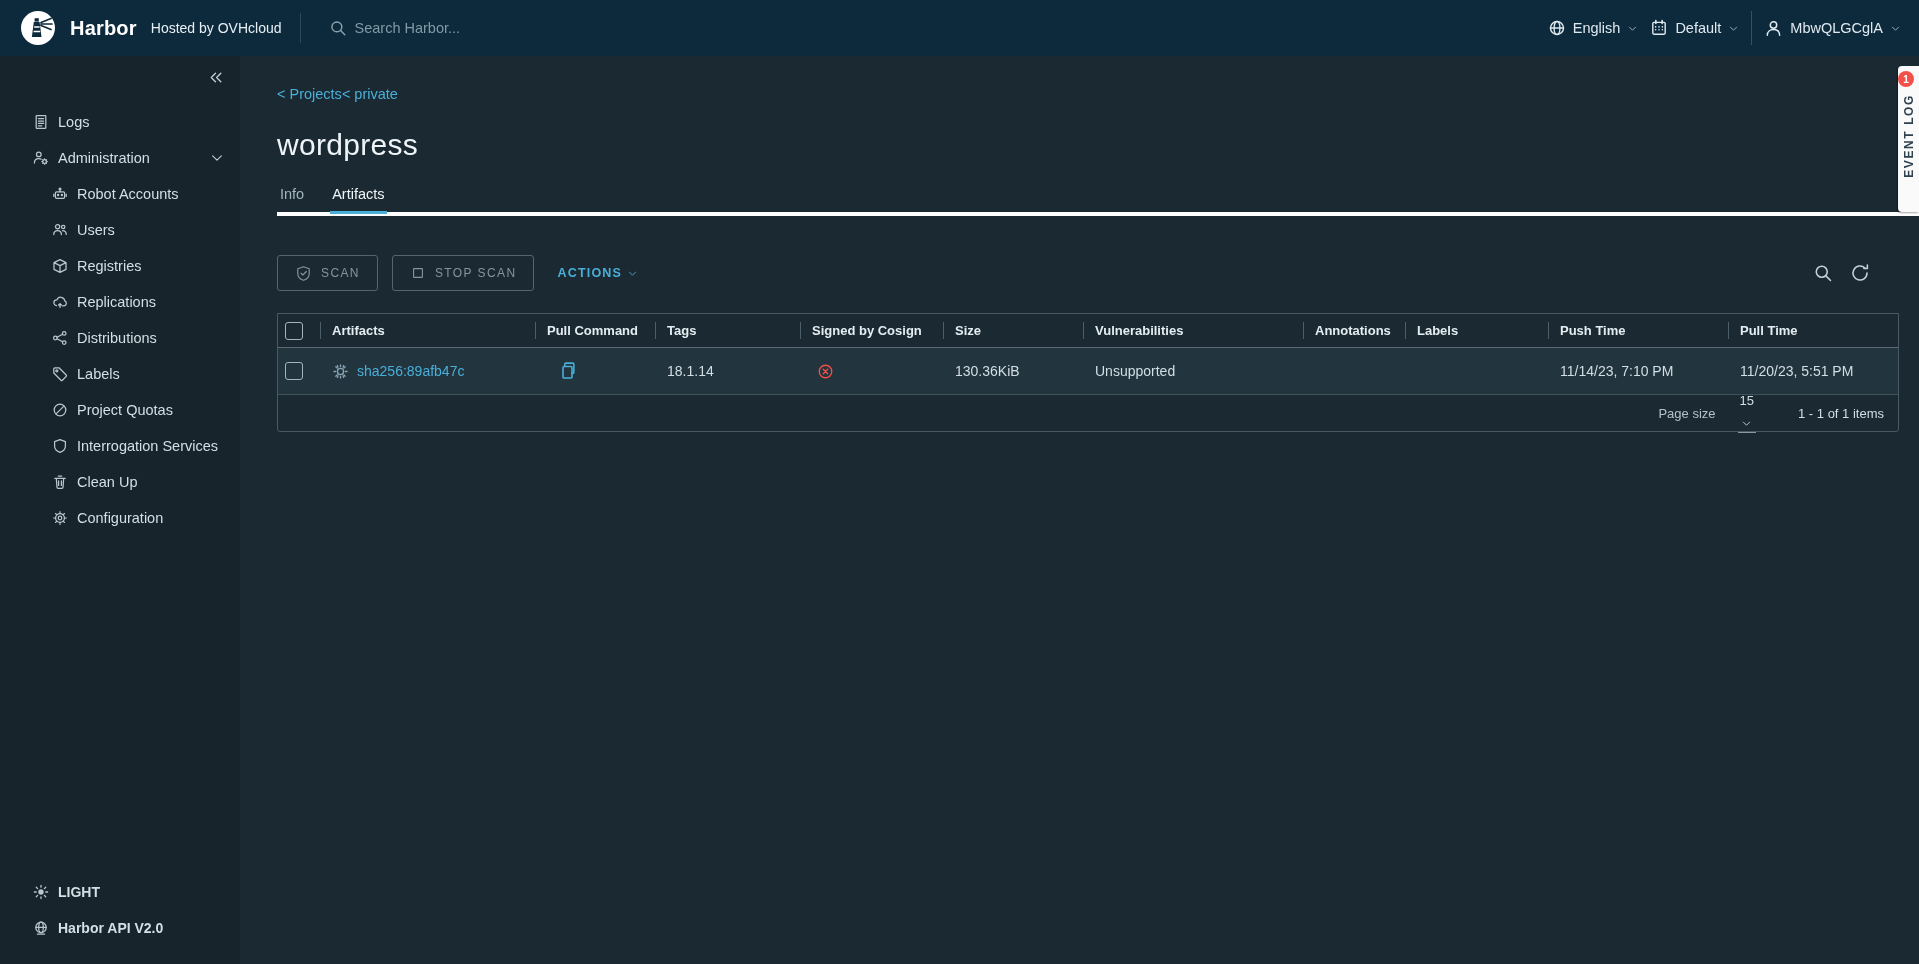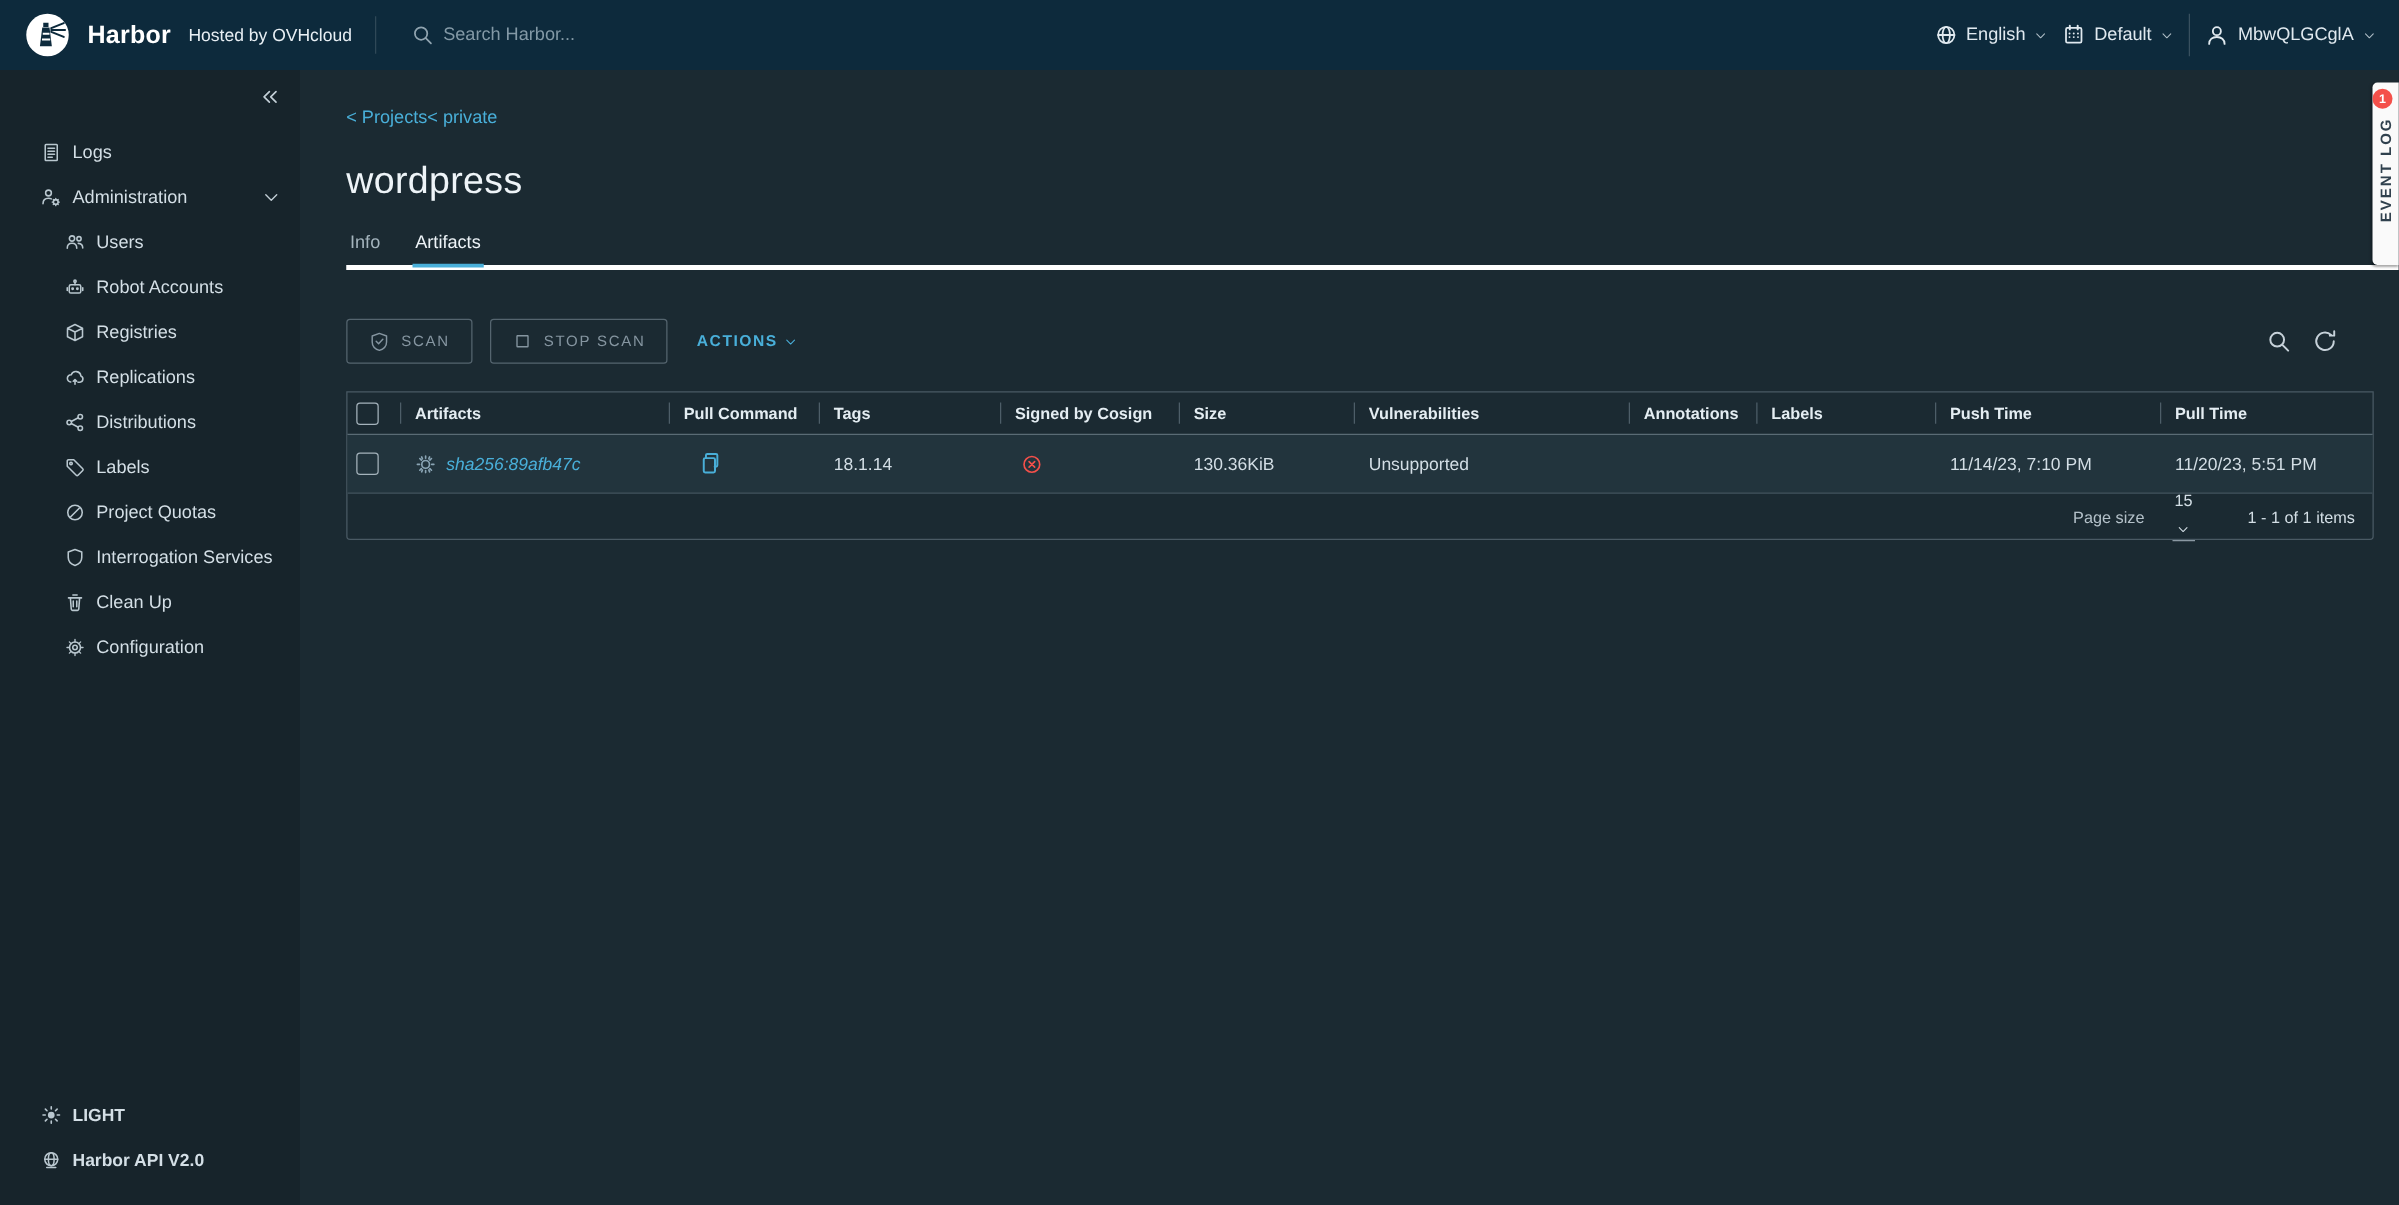--- a/index.html
+++ b/index.html
@@ -57,21 +57,21 @@
 
   
   .datagrid{margin-top:22px;width:1622px;border:1px solid #4a5a64;border-radius:0 0 3px 3px;font-size:14px;}
   .dg-row{display:grid;grid-template-columns:42px 215px 120px 145px 143px 140px 220px 102px 143px 180px 170px;align-items:center;}
   .dg-head{height:34px;border-bottom:1px solid #5a6b75;font-size:13px;font-weight:600;color:#e4edf2;}
   .dg-head .dg-cell{position:relative;height:100%;display:flex;align-items:center;padding-left:12px;}
   .dg-head .dg-cell + .dg-cell::before{content:"";position:absolute;left:0;top:8px;bottom:8px;width:1px;background:#4d5e68;}
   .dg-body{height:47px;background:#22343d;border-bottom:1px solid #42525c;color:#d3dee5;}
   .dg-body .dg-cell{padding-left:12px;display:flex;align-items:center;gap:8px;}
   .checkbox{width:18px;height:18px;border:1px solid #a5b3bc;border-radius:3px;display:inline-block;margin-left:7px;cursor:pointer;background:transparent;}
-  .artifact-link{color:#49afd9;text-decoration:none;cursor:pointer;font-style:italic;}
+  .artifact-link{color:#49afd9;text-decoration:none;cursor:pointer;}
   .dg-footer{height:36px;display:flex;align-items:center;justify-content:flex-end;gap:0;font-size:13px;color:#b4c1c9;padding-right:14px;}
   .ps-label{margin-right:22px;}
   .ps-select{display:inline-flex;align-items:center;gap:10px;color:#d3dee5;border-bottom:1px solid #8a98a2;padding:0 2px 3px;cursor:pointer;flex-direction:column;}
   .range{margin-left:42px;color:#d3dee5;}
 
   
   .event-log{position:fixed;top:66px;right:0;width:21px;height:146px;background:#fafafa;border-radius:4px 0 0 4px;
     box-shadow:-1px 1px 2px rgba(0,0,0,.35);display:flex;flex-direction:column;align-items:center;cursor:pointer;z-index:9;}
   .event-badge{position:absolute;top:5px;left:0px;width:16px;height:16px;border-radius:50%;background:#f4504a;color:#fff;
     font-size:10px;font-weight:700;display:flex;align-items:center;justify-content:center;}
@@ -184,40 +184,40 @@
         <span class="nav-caret">
           <svg class="ic" width="14" height="14" viewBox="0 0 16 16">
               <path d="M3 5.5 L8 10.5 L13 5.5"></path>
             </svg>
         </span>
       </div>
 
       <div class="nav-item sub">
         <span class="nav-icon">
           <svg class="ic" width="16" height="16" viewBox="0 0 16 16">
-              <circle cx="5.6" cy="4.8" r="2.1"></circle>
-              <path d="M1.8 12.6 c0-2.7 1.7-4 3.8-4 s3.8 1.3 3.8 4"></path>
-              <circle cx="11.2" cy="5" r="1.7"></circle>
-              <path d="M10.6 8.7 c2.2 .1 3.6 1.4 3.6 3.7"></path>
-            </svg>
-        </span>
-        <span>Users</span>
-      </div>
-      <div class="nav-item sub">
-        <span class="nav-icon">
-          <svg class="ic" width="16" height="16" viewBox="0 0 16 16">
               <rect x="3.4" y="5.8" width="9.2" height="6.6" rx="1.3"></rect>
               <path d="M8 3.8 V5.8"></path>
               <circle cx="8" cy="2.9" r=".9"></circle>
               <circle cx="6.1" cy="9" r=".55" fill="currentColor"></circle>
               <circle cx="9.9" cy="9" r=".55" fill="currentColor"></circle>
               <path d="M1.8 8.2 v2.2 M14.2 8.2 v2.2"></path>
             </svg>
         </span>
         <span>Robot Accounts</span>
+      </div>
+      <div class="nav-item sub">
+        <span class="nav-icon">
+          <svg class="ic" width="16" height="16" viewBox="0 0 16 16">
+              <circle cx="5.6" cy="4.8" r="2.1"></circle>
+              <path d="M1.8 12.6 c0-2.7 1.7-4 3.8-4 s3.8 1.3 3.8 4"></path>
+              <circle cx="11.2" cy="5" r="1.7"></circle>
+              <path d="M10.6 8.7 c2.2 .1 3.6 1.4 3.6 3.7"></path>
+            </svg>
+        </span>
+        <span>Users</span>
       </div>
       <div class="nav-item sub">
         <span class="nav-icon">
           <svg class="ic" width="16" height="16" viewBox="0 0 16 16">
               <path d="M8 1.6 L14 4.6 V11.4 L8 14.4 L2 11.4 V4.6 Z M2 4.6 L8 7.6 L14 4.6 M8 7.6 V14.4"></path>
             </svg>
         </span>
         <span>Registries</span>
       </div>
       <div class="nav-item sub">

